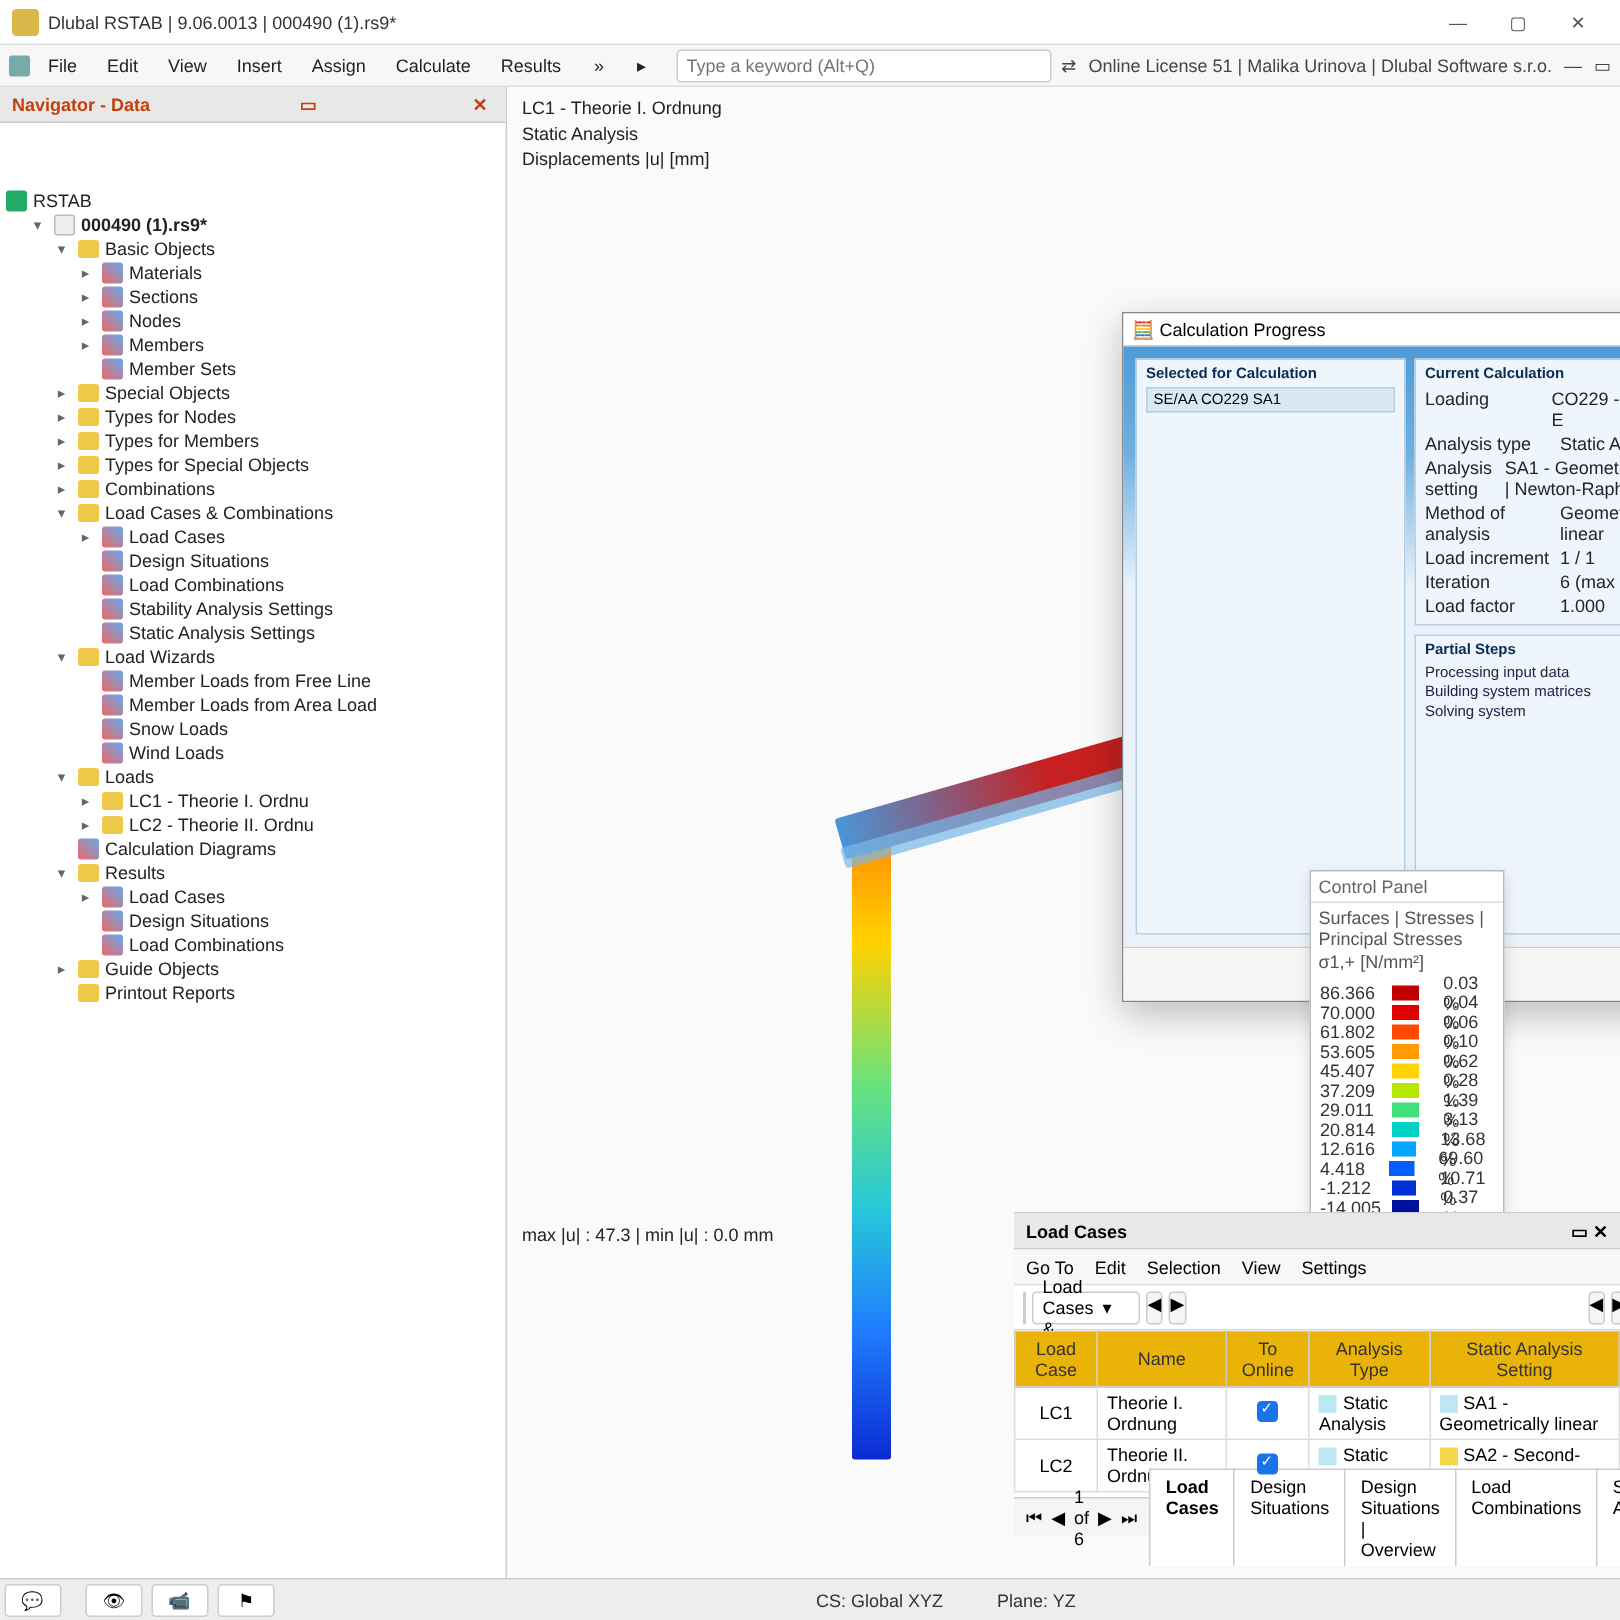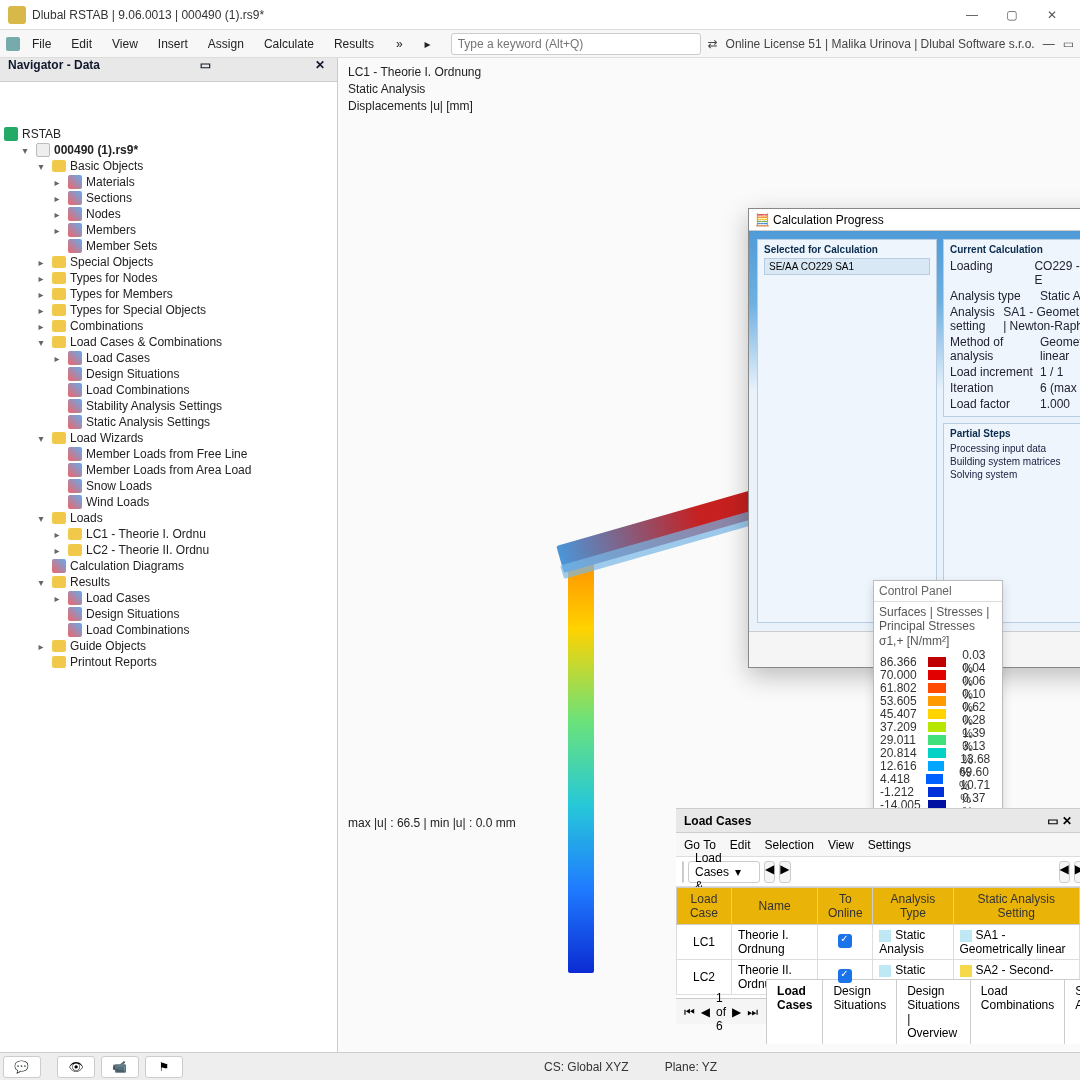--- a/index.html
+++ b/index.html
@@ -14,21 +14,21 @@
 
 .menubar { height:28px; background:#f7f7f7; display:flex; align-items:center; padding:0 6px; border-bottom:1px solid #ddd; gap:2px; }
 .menubar .mi { padding:4px 10px; cursor:pointer; color:#222; }
 .menubar .search { flex:0 0 250px; margin-left:8px; }
 .menubar .search input { width:100%; border:1px solid #ccc; padding:3px 6px; border-radius:3px; background:#fff; }
 .menubar .right { margin-left:auto; color:#444; display:flex; align-items:center; gap:8px; }
 
 
 .main { display:flex; height:calc(100% - 30px - 28px - 28px); }
 .navigator { width:338px; background:#fff; border-right:1px solid #ccc; display:flex; flex-direction:column; }
-.navhdr { height:24px; background:#e8e8e8; display:flex; align-items:flex-start; padding:0 8px; font-weight:600; color:#0f172a; border-bottom:1px solid #ccc; }
+.navhdr { height:24px; background:#e8e8e8; display:flex; align-items:center; padding:0 8px; font-weight:600; color:#c2410c; border-bottom:1px solid #ccc; }
 .navhdr .x { margin-left:auto; cursor:pointer; padding:0 4px; }
 .navroot { padding:4px 2px; overflow:auto; flex:1;margin-top:40px; }
 .treeitem { display:flex; align-items:center; gap:4px; padding:1px 2px; cursor:pointer; white-space:nowrap; }
 .tog { width:14px; text-align:center; color:#666; font-size:10px; }
 .fold { width:14px; height:12px; background:#f0c94a; border-radius:2px; display:inline-block; }
 .doc { width:14px; height:14px; background:#eee; border:1px solid #bbb; border-radius:2px; display:inline-block; }
 .ico { width:14px; height:14px; display:inline-block; }
 .lbl { color:#222; }
 .bold { font-weight:700; }
 .ind1{padding-left:16px}.ind2{padding-left:32px}.ind3{padding-left:48px}
@@ -306,21 +306,21 @@
       <div>Displacements |u| [mm]</div>
     </div>
 
     <div class="frame">
       <div class="beam" style="left:10px; top:220px; width:26px; height:420px; background:linear-gradient(180deg,#ff8a00 0%,#ffd200 18%,#6be27a 40%,#27c8d8 60%,#1f7bff 80%,#0b2bd2 100%);"></div>
 
       <div class="beam" style="left:6px; top:10px; width:730px; height:28px; background:linear-gradient(90deg,#4a96d8 0%,#c62020 20%,#c62020 80%,#c62020 100%); transform:rotate(-16deg); transform-origin:left bottom; top:212px;"></div>
       <div class="beam" style="left:6px; top:232px; width:730px; height:14px; background:linear-gradient(90deg,#7ab8e6,#5aa3dd); transform:rotate(-16deg); transform-origin:left bottom; opacity:.7;"></div>
     </div>
 
-    <div class="bottominfo" style="bottom:222px;">max |u| : 66.5 | min |u| : 0.0 mm</div>
+    <div class="bottominfo" style="bottom:222px;">max |u| : 47.3 | min |u| : 0.0 mm</div>
 
     <div class="dlg">
       <div class="dlghdr">
         <span>🧮</span>&nbsp;
         <span>Calculation Progress</span>
         
         
       </div>
       <div class="dlgbody">
         <div class="leftcol">

